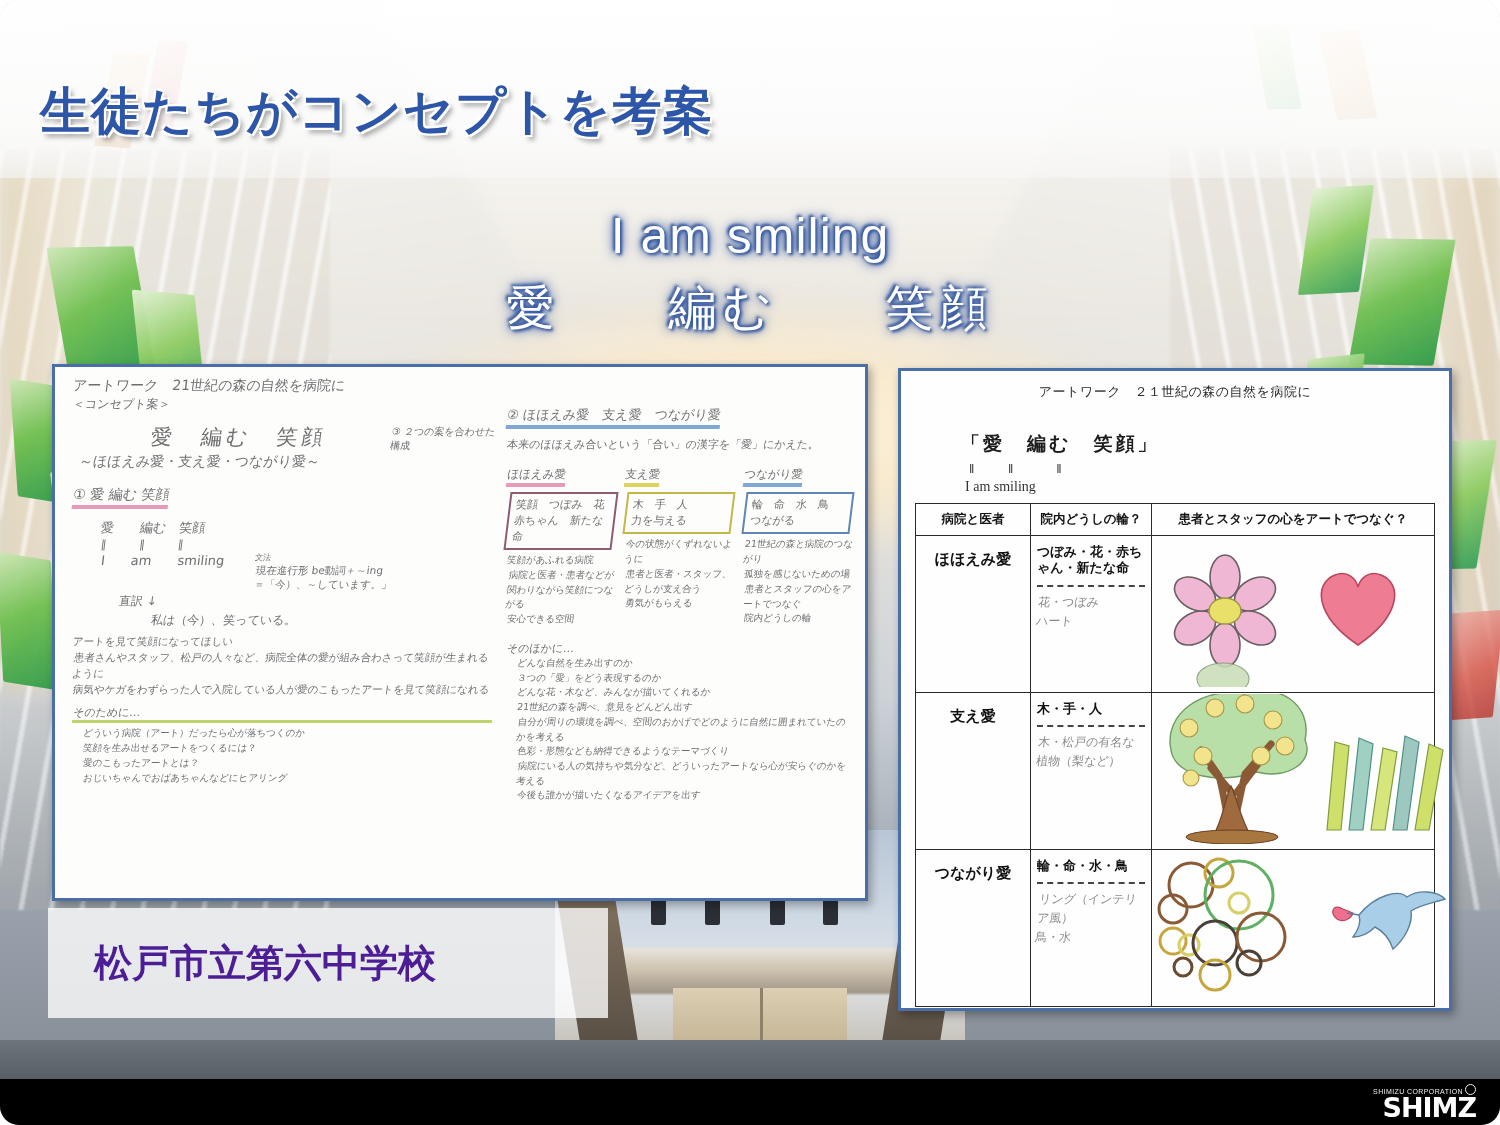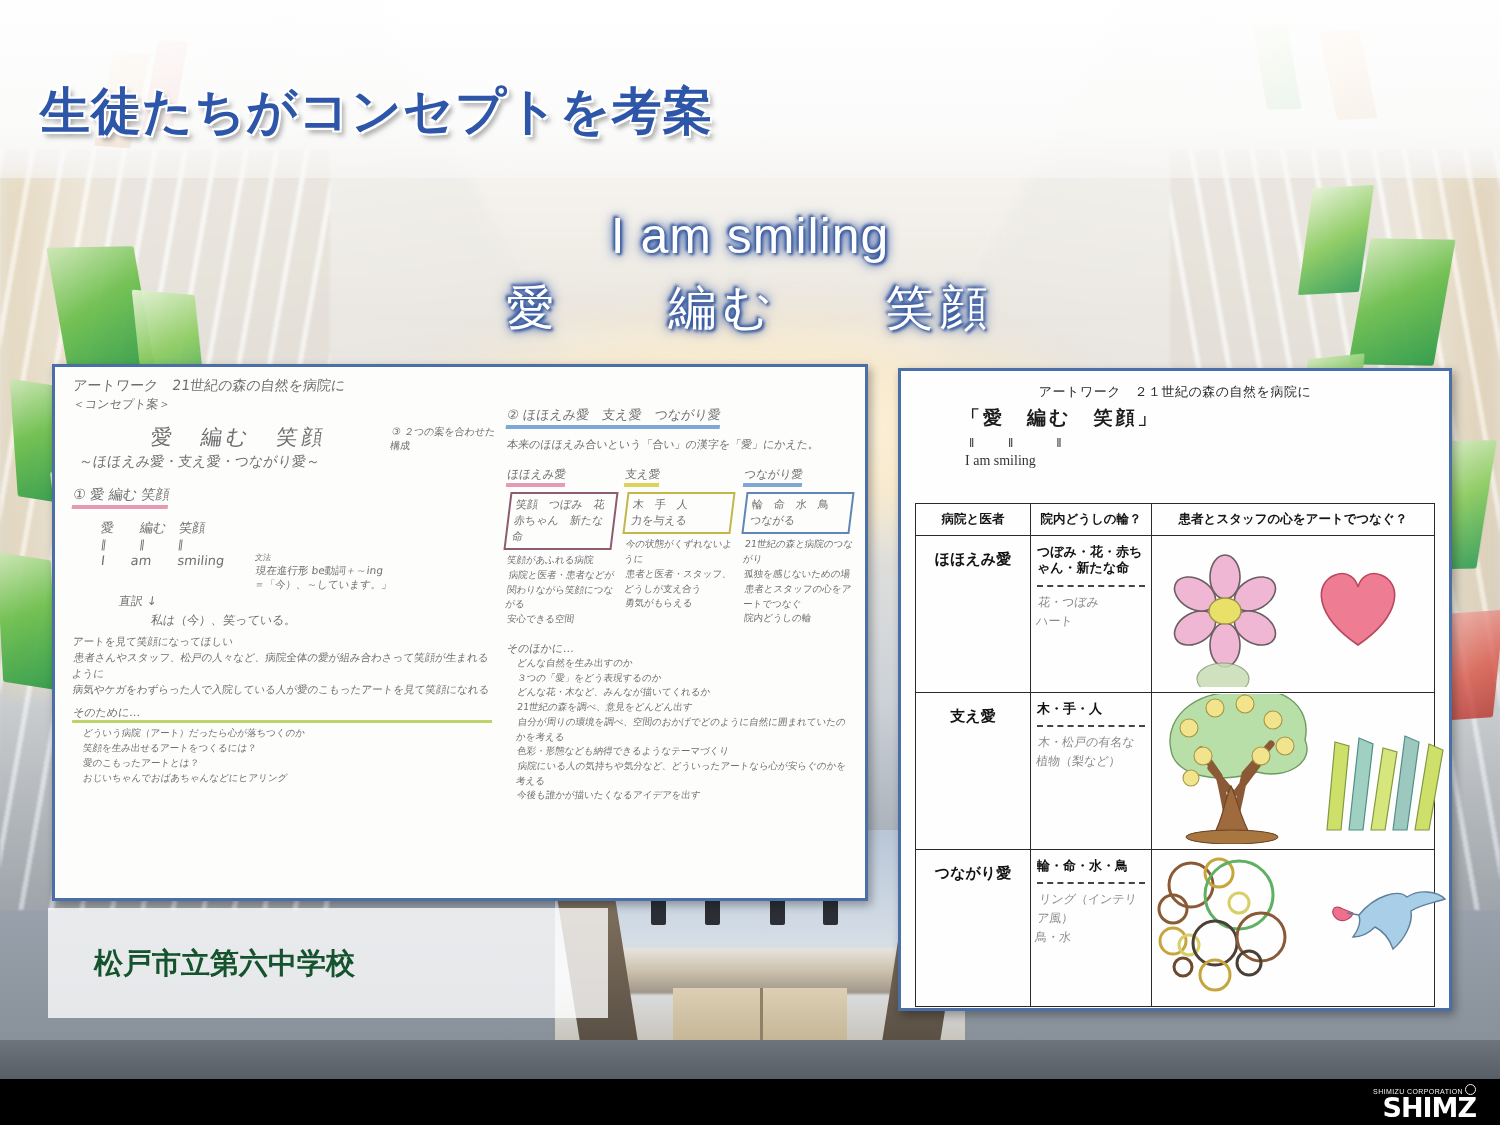--- a/index.html
+++ b/index.html
@@ -1,17 +1,17 @@
 <!DOCTYPE html>
 <html><head>
 <meta charset="utf-8">
 <style>
   html,body{margin:0;padding:0;background:#fff;}
   body{width:1500px;height:1125px;overflow:hidden;font-family:"Liberation Sans","DejaVu Sans",sans-serif;}
-  .slide{position:relative;width:1500px;height:1125px;overflow:hidden;background:#cfd6dc;}
+  .slide{position:relative;width:1500px;height:1125px;overflow:hidden;background:#cfd6dc;border-radius:19px;}
 
   
   .photo{position:absolute;inset:0;overflow:hidden;}
   .photo-base{position:absolute;inset:0;
     background:
       linear-gradient(to bottom,#f3f1ee 0%,#efece7 28%,#e4e2dd 45%,#cdd2d8 62%,#9aa3ad 80%,#7e868f 100%);
   }
   
   .wedge{position:absolute;background:linear-gradient(to bottom,#fbfaf7,#e7e4de);opacity:.9;}
   .wedge.l{left:-40px;top:-30px;width:520px;height:460px;transform:skewX(22deg) rotate(-8deg);filter:blur(7px);}
@@ -84,39 +84,39 @@
   .three{display:flex;gap:10px;margin-top:10px;}
   .three>div{flex:1;}
   .sm{font-size:10.5px;line-height:1.5;}
   .xsm{font-size:9.5px;line-height:1.55;}
 
   
   .doc-right{position:absolute;left:898px;top:368px;width:548px;height:637px;background:#fefefe;
     border:3px solid #4a6ea8;box-shadow:3px 4px 9px rgba(0,0,0,.33);overflow:hidden;}
   .rs-inner{position:absolute;left:14px;top:12px;right:14px;bottom:12px;}
   .rs-title{text-align:center;font-size:13px;color:#2b2b2b;letter-spacing:.5px;}
-  .rs-quote{margin-top:4px;margin-left:46px;font-size:19px;font-weight:bold;color:#1d1d1d;letter-spacing:3px;}
+  .rs-quote{margin-top:30px;margin-left:46px;font-size:19px;font-weight:bold;color:#1d1d1d;letter-spacing:3px;}
   .rs-eq{margin-left:54px;margin-top:3px;font-size:13px;color:#333;letter-spacing:1px;}
   .rs-eng{margin-left:50px;margin-top:1px;font-size:14px;color:#333;font-family:"Liberation Serif",serif;}
   table.grid{position:absolute;left:0;right:0;top:120px;border-collapse:collapse;width:100%;table-layout:fixed;}
   table.grid td,table.grid th{border:1.5px solid #2a2a2a;vertical-align:top;}
   table.grid th{font-size:12.5px;font-weight:bold;padding:7px 2px;text-align:center;color:#141414;}
   .c-concept{width:110px;font-size:15px;font-weight:bold;text-align:center;padding-top:14px;color:#111;}
   .c-shape{width:116px;padding:8px 6px;}
   .c-shape .typed{font-size:13px;font-weight:bold;line-height:1.25;color:#111;}
   .c-shape .dash{border-top:2px dashed #444;margin:8px 0 6px;}
   .c-shape .pen{font-size:12px;color:#8b8b8e;line-height:1.6;transform:skewX(-6deg);display:block;}
   .c-draw{height:152px;position:relative;}
   .sigil{position:absolute;right:10px;bottom:32px;font-size:11px;color:#9b9b9b;transform:rotate(-12deg);}
   .stamp{position:absolute;left:250px;bottom:2px;font-size:10px;color:#b5b5b5;}
 
   
   .caption{position:absolute;left:48px;top:908px;width:560px;height:110px;
     background:rgba(255,255,255,.78);display:flex;flex-direction:column;justify-content:center;padding-left:46px;box-sizing:border-box;}
-  .caption div{font-size:29px;font-weight:bold;color:#14532d;line-height:1.32;}
+  .caption div{font-size:38px;font-weight:bold;color:#4c1d95;line-height:1.32;}
 
   
   .footer{position:absolute;left:0;bottom:0;width:100%;height:46px;background:#000000;}
   .logo{position:absolute;right:24px;bottom:4px;text-align:right;color:#fff;}
   .logo .sub{font-size:7px;letter-spacing:.4px;opacity:.95;}
   .logo .sub .mk{display:inline-block;width:9px;height:9px;border:1px solid #fff;border-radius:50%;
      position:relative;top:1px;margin-left:2px;}
   .logo .word{font-size:27px;font-weight:bold;letter-spacing:-1px;line-height:.95;font-family:"DejaVu Sans",sans-serif;}
 </style>
 </head>

